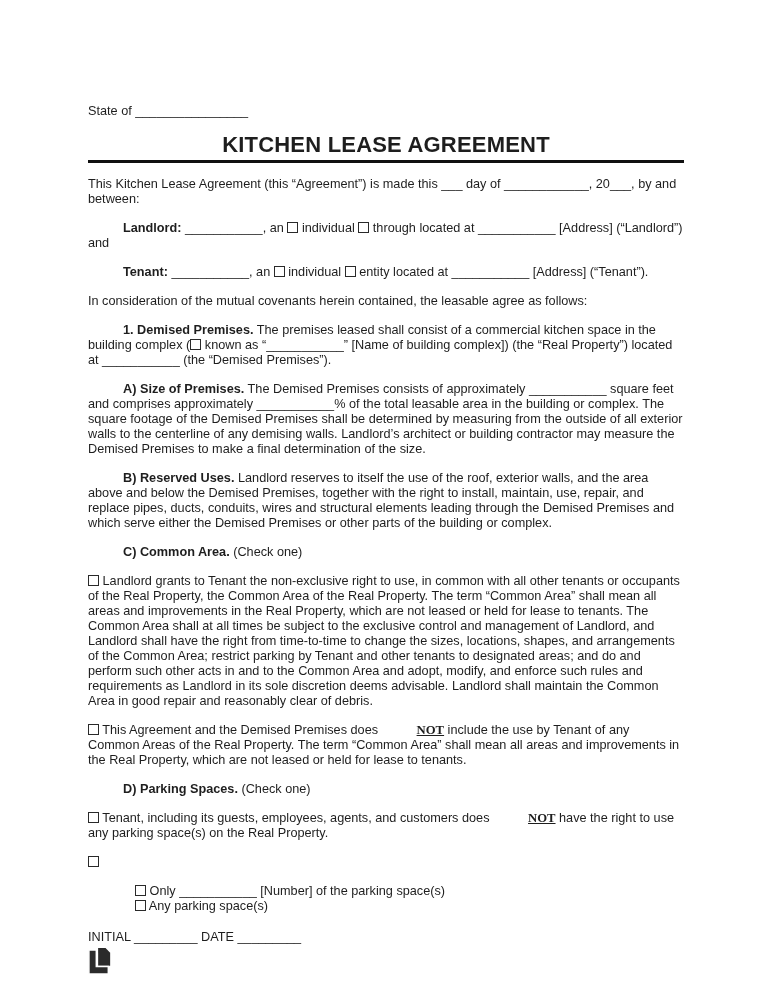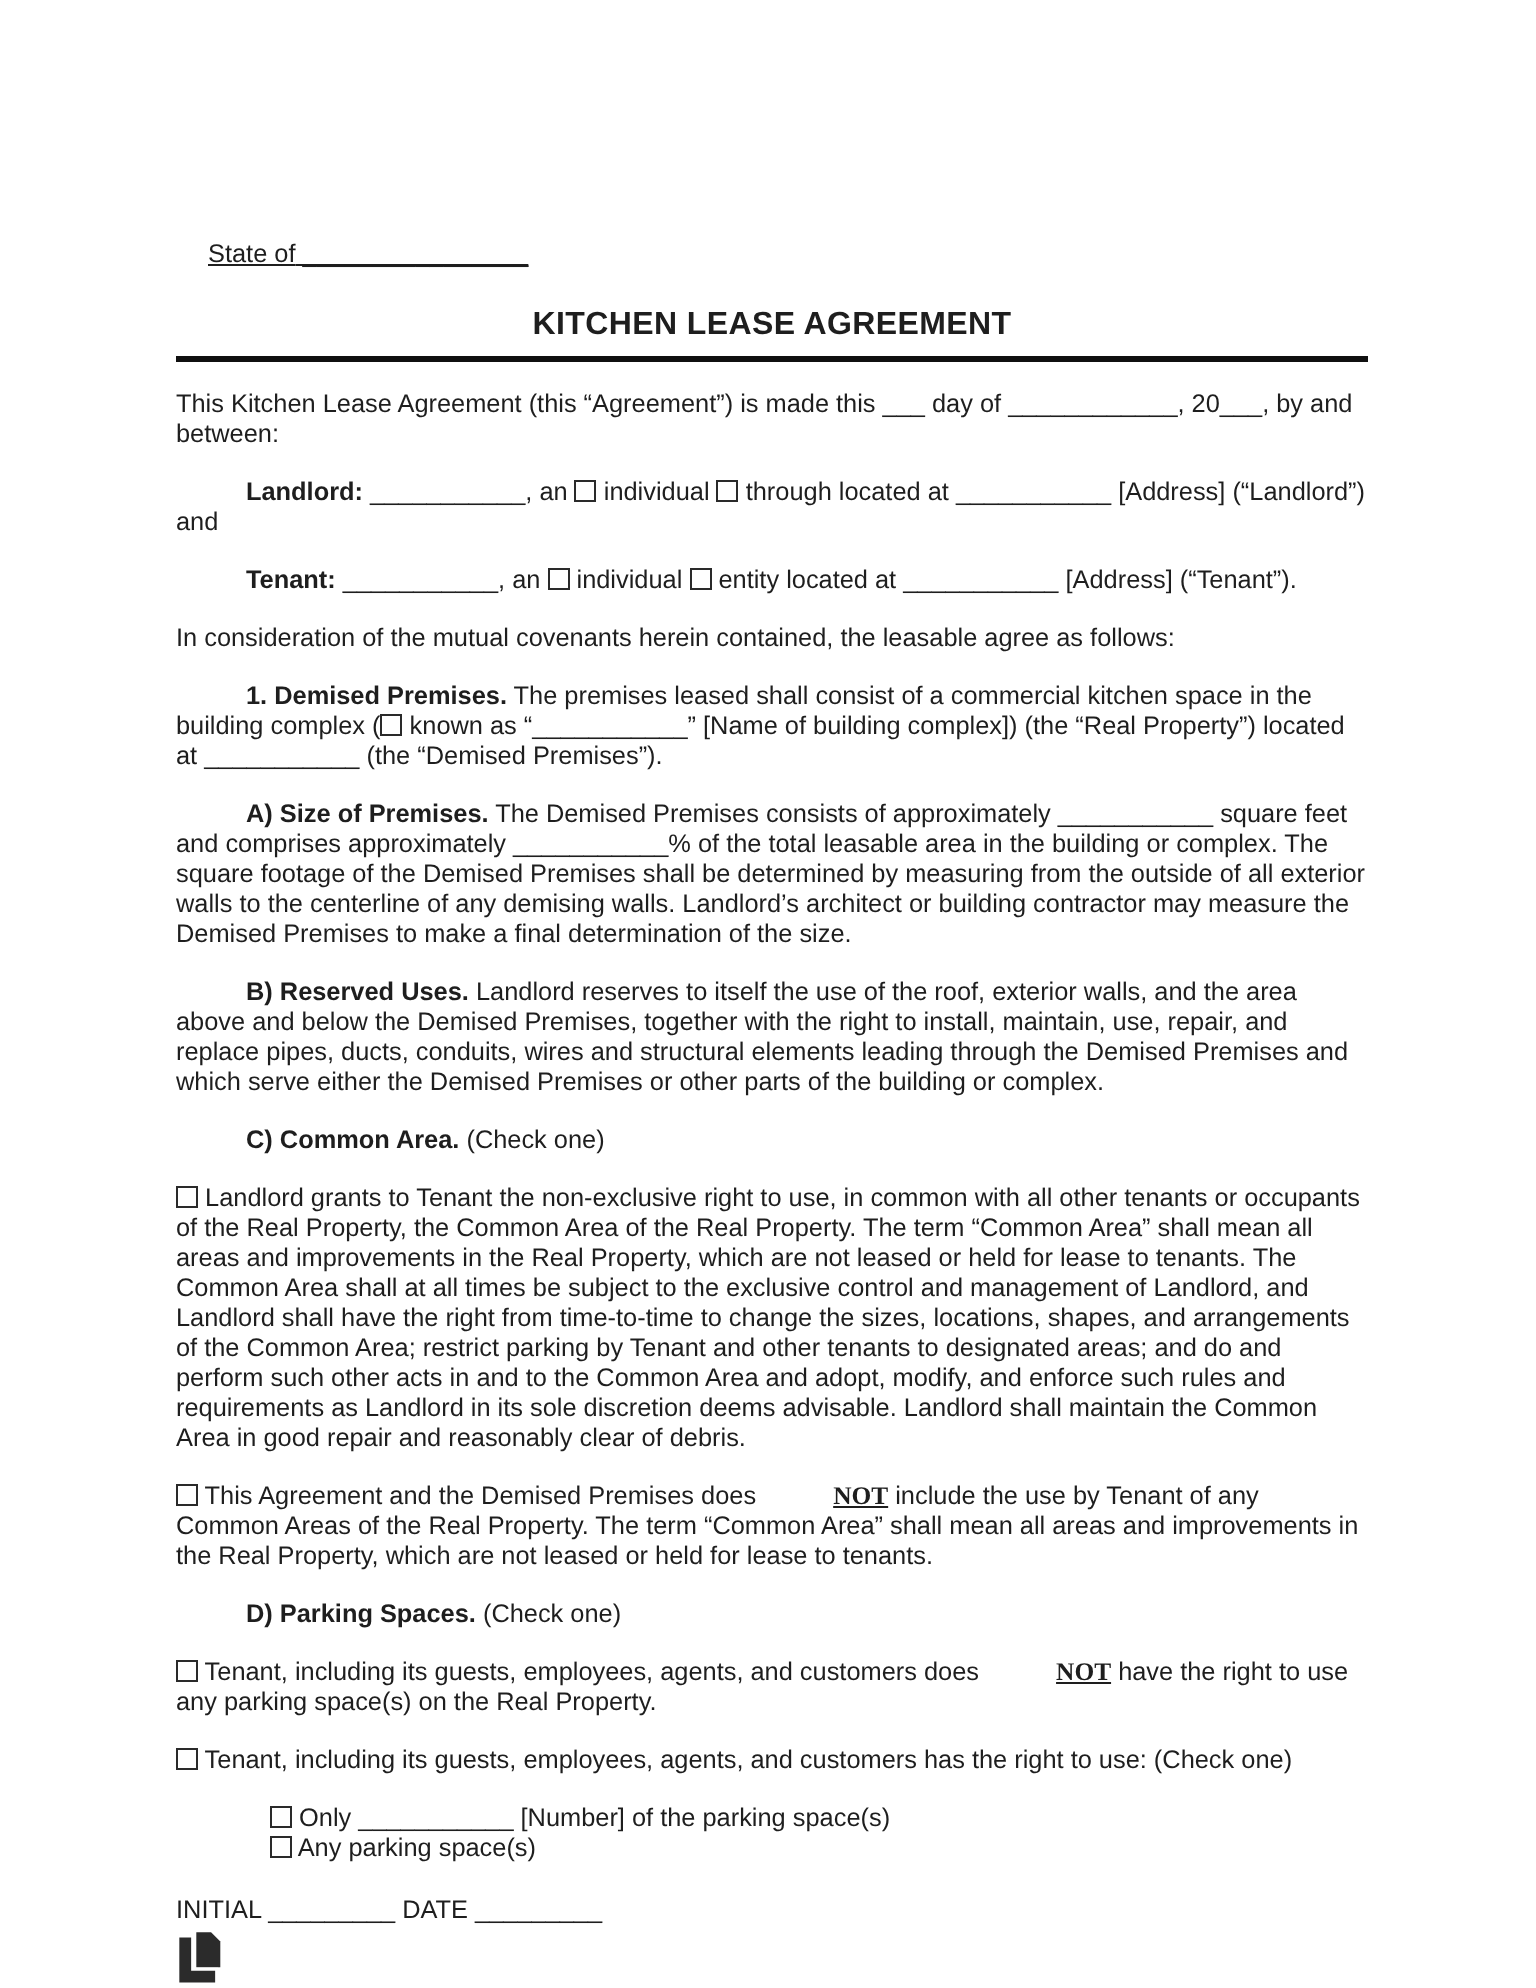--- a/index.html
+++ b/index.html
@@ -11,23 +11,23 @@
     font-size:12.7px;
     line-height:15px;
     box-sizing:border-box;
     padding:104px 84px 0 88px;
     overflow:hidden;
     -webkit-font-smoothing:antialiased;
   }
   .b{font-weight:bold;padding-left:35px;}
   .u{text-decoration:underline;font-family:Liberation Serif, serif;}
   .para{margin:14px 0;}
-  .state-line{margin:16px;text-decoration:underline;}
+  .state-line{margin:0;}
   .doc-title{
-    font-size:16px;
+    font-size:22px;
     font-weight:bold;
     text-align:center;
     margin:14px 0 0 0;
     line-height:24px;
     letter-spacing:0.2px;
   }
   .title-rule{
     height:3px;
     background:#101010;
     margin:3px 0 0 0;
@@ -121,21 +121,20 @@
 
 <p class="para indent-1">
   <span class="checkbox"></span>
   <span>Tenant, including its guests, employees, agents, and customers does</span>
   <span class="b u">NOT</span>
   <span>have the right to use any parking space(s) on the Real Property.</span>
 </p>
 
 <p class="para indent-1">
   <span class="checkbox"></span>
-  <span>Tenant, including its guests, employees, agents, and customers has the right to use: (Check one)</span>
 </p>
 
 <div class="para indent-2">
   <div class="sub-option">
     <span class="checkbox"></span>
     <span>Only ___________ [Number] of the parking space(s)</span>
   </div>
   <div class="sub-option">
     <span class="checkbox"></span>
     <span>Any parking space(s)</span>

